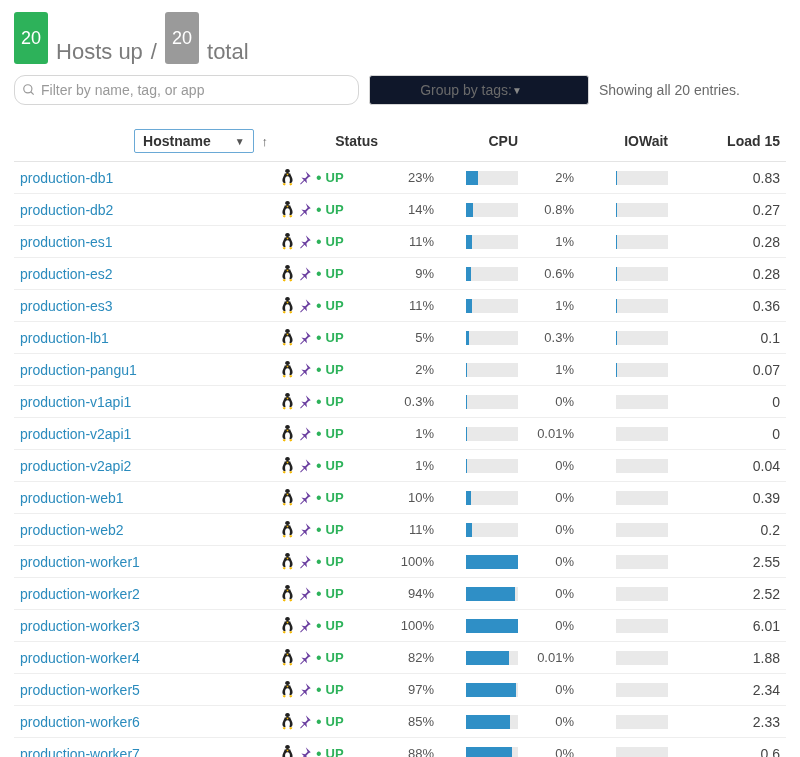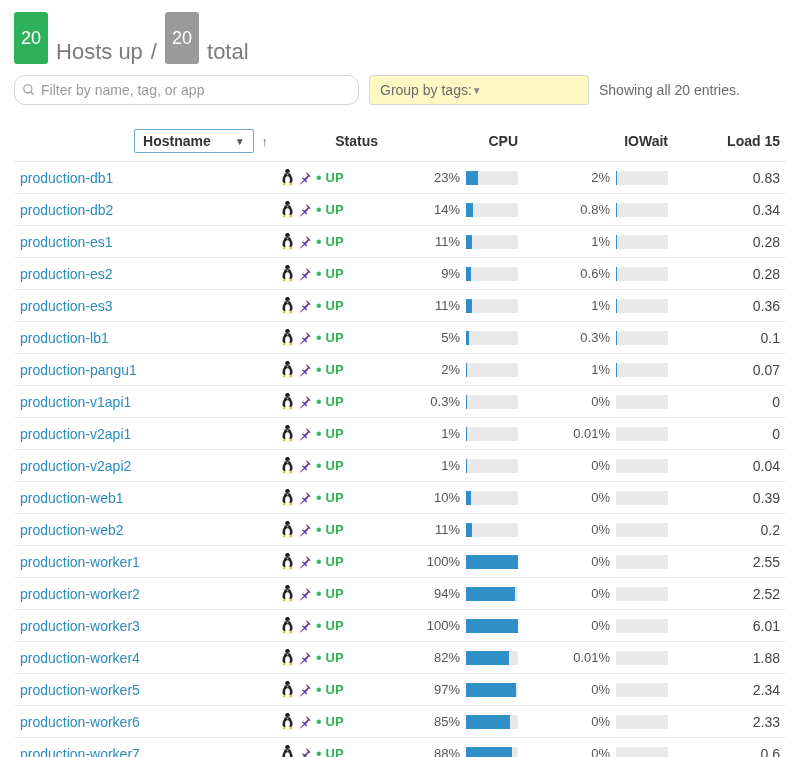--- a/index.html
+++ b/index.html
@@ -63,26 +63,26 @@
     background: #fff;
   }
   .filter-input::placeholder { color: #999; }
   .group-select {
     flex: 0 0 220px;
     padding: 6px 26px 6px 10px;
     border: 1px solid #d6d6d6;
     border-radius: 3px;
     font-size: 14px;
     color: #6a6a6a;
-    background: #fef9c3;
+    background: #0f172a;
     position: relative;
     cursor: pointer;
     display: flex;
     align-items: center;
-    justify-content: flex-start;
+    justify-content: center;
   }
   .group-select .caret {
     font-size: 10px;
     color: #888;
   }
   .showing {
     color: #6a6a6a;
     font-size: 14px;
   }
 
@@ -142,21 +142,21 @@
     line-height: 1;
   }
   .up-text {
     color: #2db25a;
     font-weight: 700;
     font-size: 13px;
   }
   .metric-cell {
     display: flex;
     align-items: center;
-    justify-content: flex-end;
+    justify-content: space-between;
     gap: 6px;
   }
   .metric-val {
     font-size: 13px;
     color: #555;
     min-width: 44px;
     text-align: right;
   }
   .bar {
     width: 52px;
@@ -297,21 +297,21 @@
           </div>
         </td>
         <td>
           <div class="metric-cell">
             <span class="metric-val">0.8%</span>
             <div class="bar">
               <div class="fill" style="width: 0.8%;"></div>
             </div>
           </div>
         </td>
-        <td class="right"><span class="load-val">0.34</span></td>
+        <td class="right"><span class="load-val">0.27</span></td>
       </tr>
       <tr>
         <td><a class="host-link">production-es1</a></td>
         <td>
           <div class="status-cell">
             <span class="os-icons">
               <span>
                 <svg width="15" height="17" viewBox="0 0 24 28">
                   <path fill="#222" d="M12 0c-3 0-4 2-4 5 0 2-1 4-3 8-2 4-2 8 1 10 1 1 3 0 4-1 1 1 3 1 4 0 1 1 3 2 4 1 3-2 3-6 1-10-2-4-3-6-3-8 0-3-1-5-4-5z"></path>
                   <ellipse cx="9" cy="6" rx="1" ry="1.4" fill="#fff"></ellipse>

